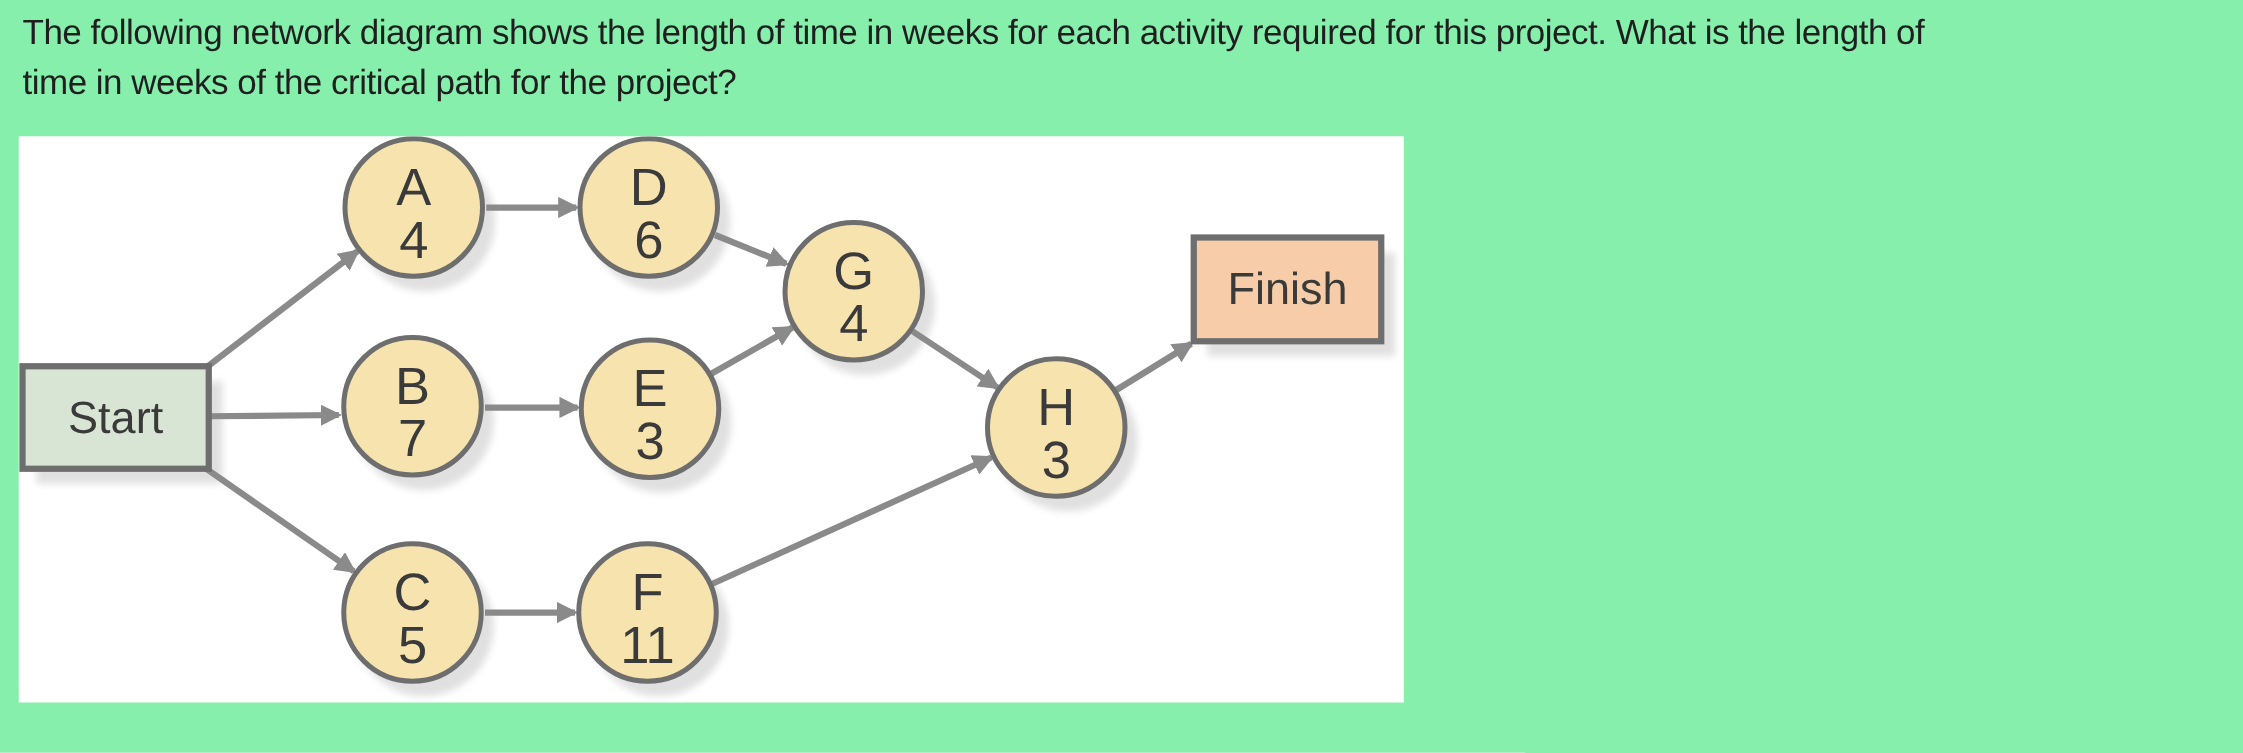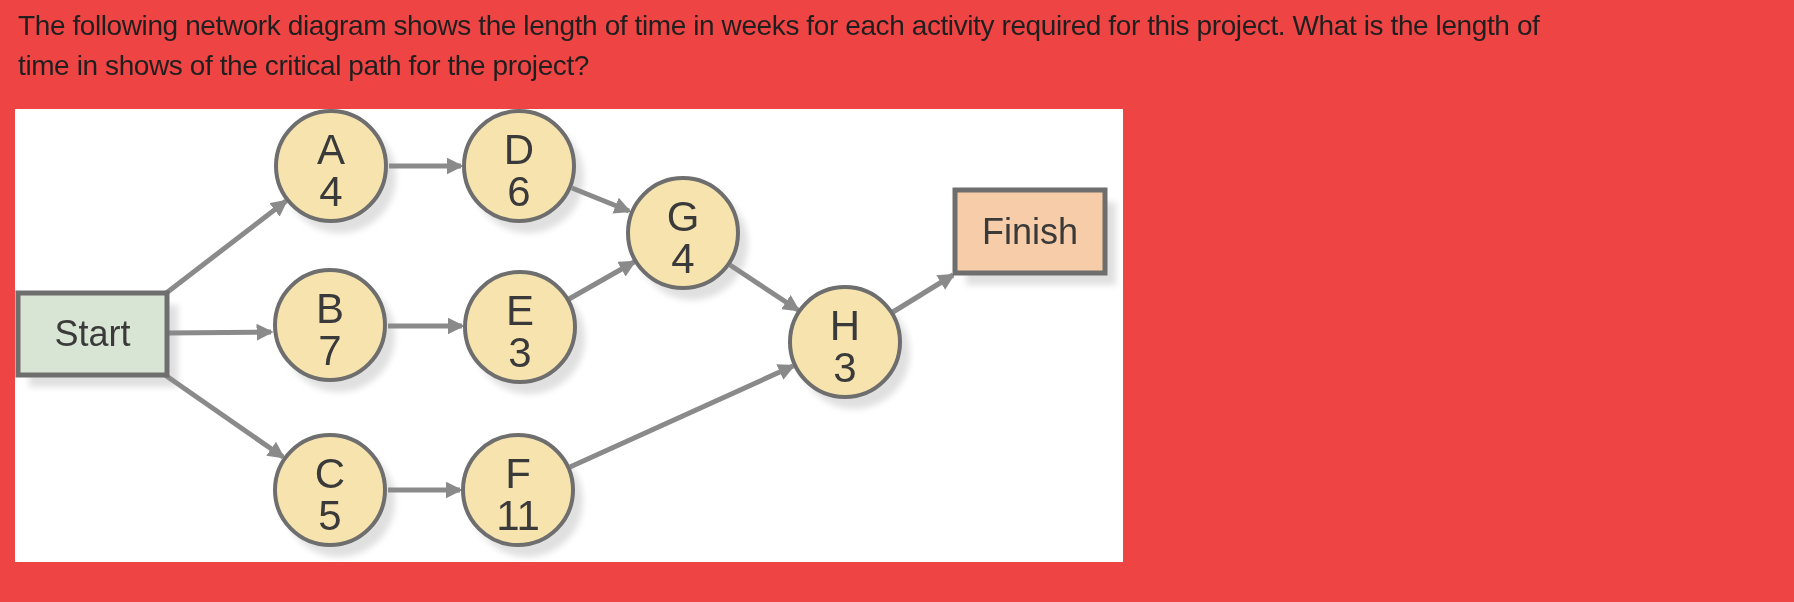--- a/index.html
+++ b/index.html
@@ -2,42 +2,42 @@
 <html><head>
 <meta charset="utf-8">
 <style>
   html, body { margin: 0; padding: 0; }
   body {
     width: 1794px; height: 602px;
     background: #f2f2f2;
     font-family: "Liberation Sans", sans-serif;
     overflow: hidden;
   }
-  .page { position: relative; width: 1794px; height: 602px; background: #ef4444; }
+  .page { position: relative; width: 1794px; height: 602px; background: #86efac; }
   .question {
     position: absolute; left: 18px; top: 6px;
     color: #1f1f1f; font-size: 28px; line-height: 40px; letter-spacing: -0.4px;
   }
   .qline { white-space: nowrap; }
   .diagram {
     position: absolute; left: 15px; top: 109px;
     width: 1108px; height: 453px; background: #ffffff;
   }
   .diagram svg { display: block; }
   text { font-family: "Liberation Sans", sans-serif; }
   .node-label { font-size: 42px; fill: #3a3a3a; }
   .terminal-label { font-size: 36px; fill: #3a3a3a; }
 </style>
 </head>
 <body>
 
 <div class="page">
   <div class="question">
     <div class="qline">The following network diagram shows the length of time in weeks for each activity required for this project. What is the length of</div>
-    <div class="qline">time in shows of the critical path for the project?</div>
+    <div class="qline">time in weeks of the critical path for the project?</div>
   </div>
   <div class="diagram">
     <svg id="diagram-svg" xmlns="http://www.w3.org/2000/svg" width="1108" height="453" viewBox="0 0 1108 453">
         <defs>
           <marker id="arrowhead" viewBox="0 0 10 10" refX="8.5" refY="5" markerWidth="3.4" markerHeight="3.4" orient="auto-start-reverse" markerUnits="strokeWidth">
             <path d="M 0 0 L 10 5 L 0 10 z" fill="#8a8a8a"></path>
           </marker>
           <filter id="softshadow" x="-40%" y="-40%" width="180%" height="180%">
             <feGaussianBlur in="SourceGraphic" stdDeviation="3"></feGaussianBlur>
           </filter>

